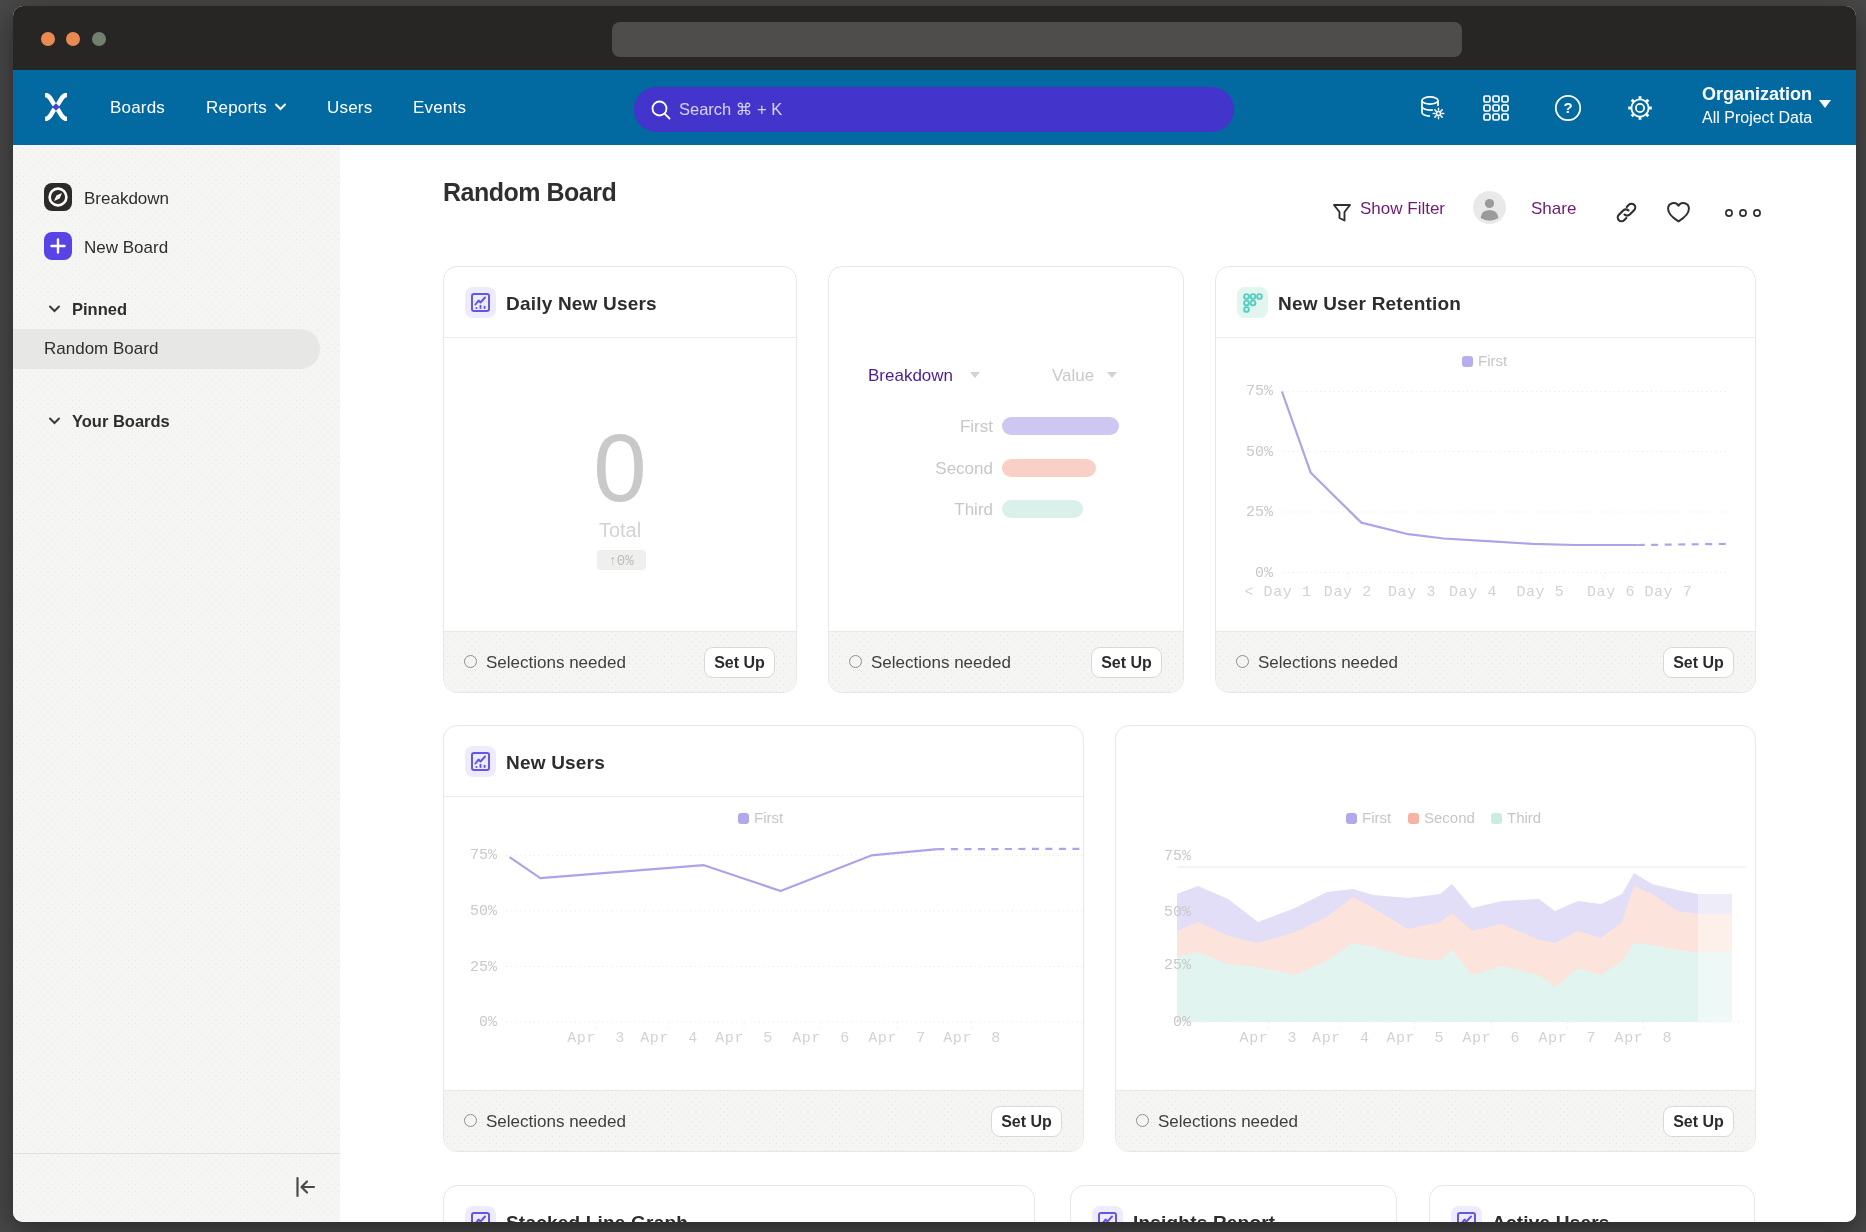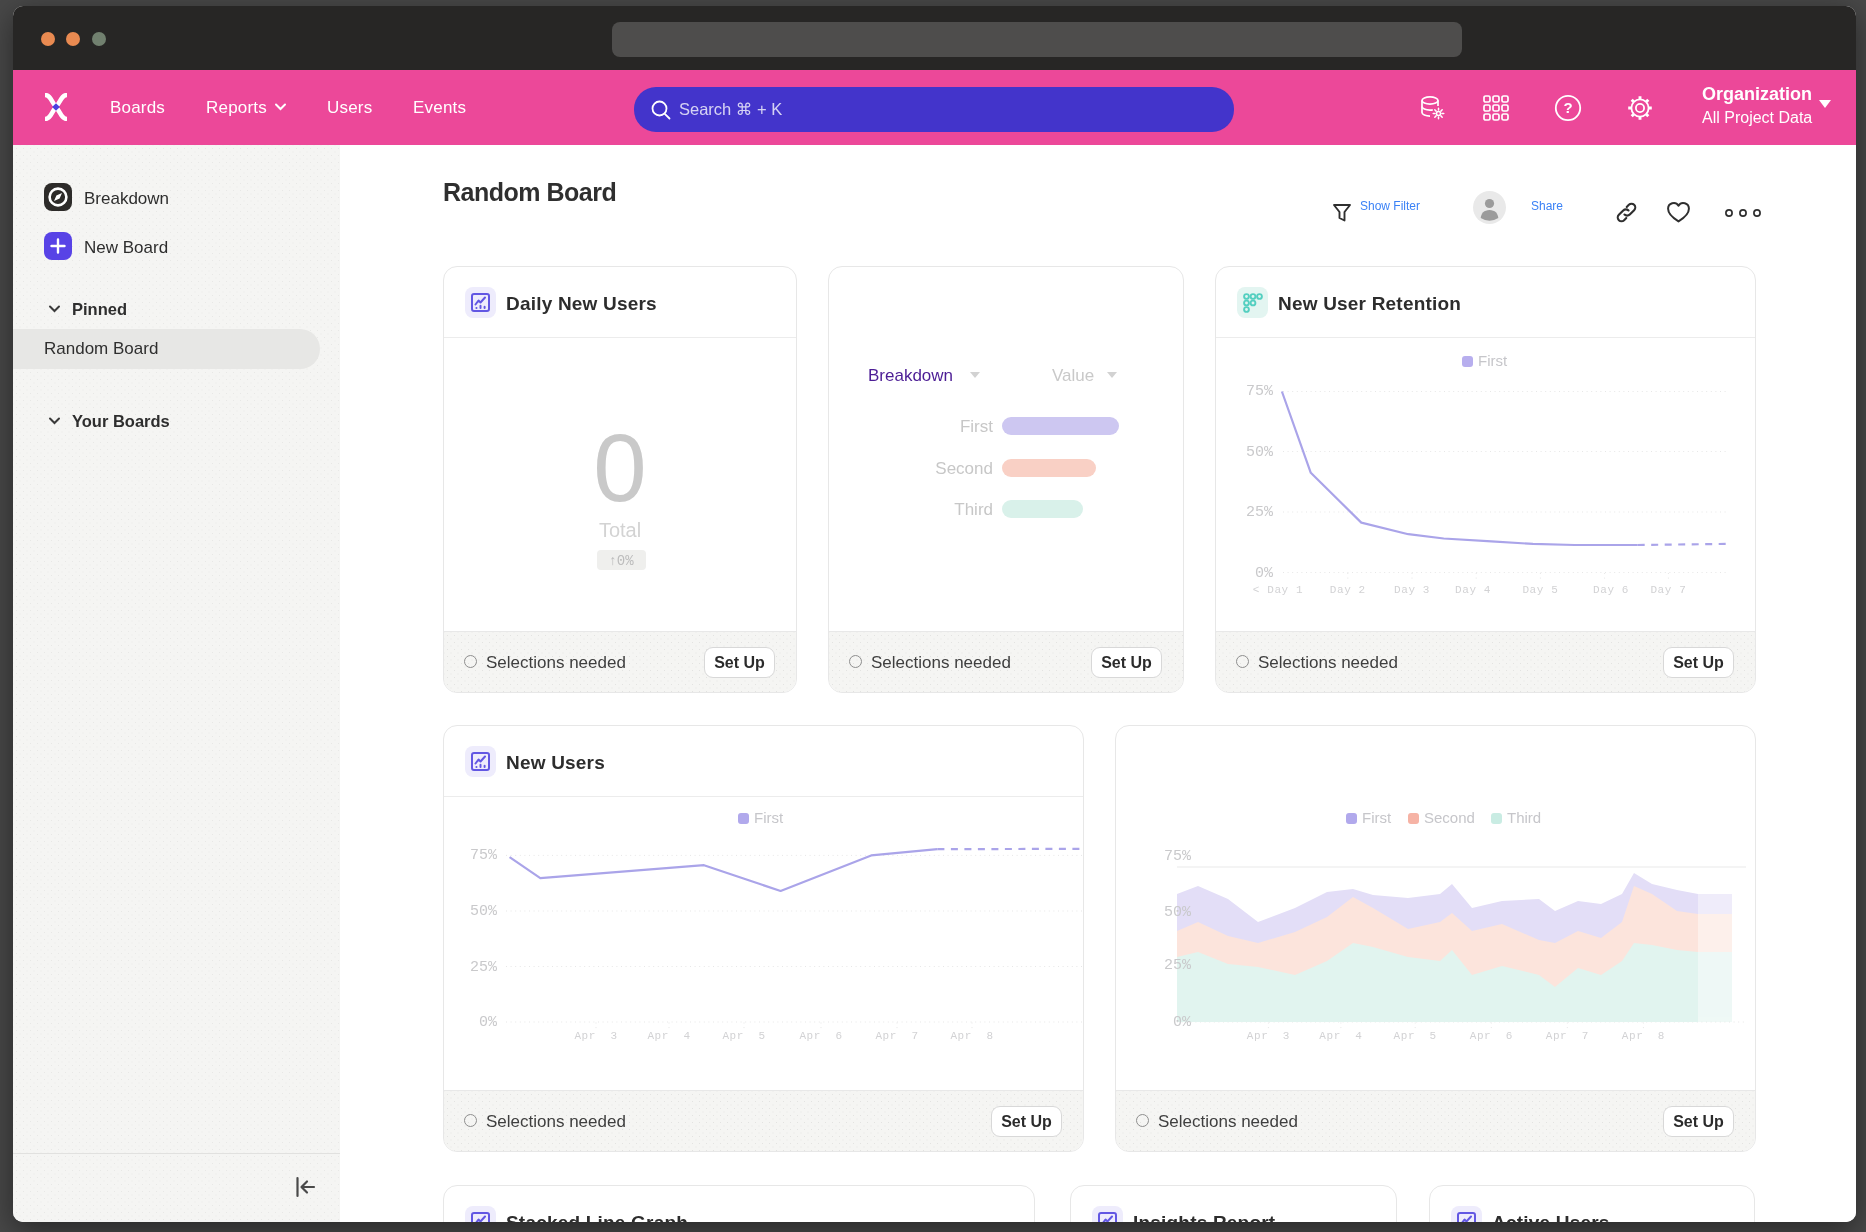--- a/index.html
+++ b/index.html
@@ -3,49 +3,49 @@
 <meta charset="utf-8">
 <style>
 *{margin:0;padding:0;box-sizing:border-box;}
 html,body{width:1866px;height:1232px;overflow:hidden;}
 body{background:#484848;font-family:"Liberation Sans",sans-serif;position:relative;}
 .abs{position:absolute;}
 .win{position:absolute;left:13px;top:6px;width:1843px;height:1216px;border-radius:10px;overflow:hidden;background:#fff;box-shadow:0 8px 30px rgba(0,0,0,.45);}
 .titlebar{position:absolute;left:0;top:0;width:100%;height:64px;background:#272625;}
 .light{position:absolute;top:26px;width:14px;height:14px;border-radius:50%;}
 .urlpill{position:absolute;left:599px;top:16px;width:850px;height:35px;border-radius:8px;background:#4e4d4c;}
-.nav{position:absolute;left:0;top:64px;width:100%;height:75px;background:#ec4899;}
+.nav{position:absolute;left:0;top:64px;width:100%;height:75px;background:#0369a1;}
 .navlink{position:absolute;top:0;height:75px;line-height:75px;color:#fff;font-size:17px;font-weight:500;letter-spacing:.2px;}
 .search{position:absolute;left:621px;top:17px;width:600px;height:45px;border-radius:22px;background:#4334cb;}
 .search .ph{position:absolute;left:45px;top:13px;font-size:16.5px;color:rgba(255,255,255,.78);}
 .navico{position:absolute;top:24px;}
 .org1{position:absolute;left:1689px;top:14px;color:#fff;font-size:18px;font-weight:700;}
 .org2{position:absolute;left:1689px;top:39px;color:#fff;font-size:16px;}
 .orgcaret{position:absolute;left:1806px;top:30px;width:0;height:0;border-left:6.5px solid transparent;border-right:6.5px solid transparent;border-top:8px solid #fff;}
 .sidebar{position:absolute;left:0;top:139px;width:327px;height:1077px;background-color:#f5f5f3;background-image:radial-gradient(#e8e8e6 0.8px,rgba(0,0,0,0) 0.9px),radial-gradient(#e8e8e6 0.8px,rgba(0,0,0,0) 0.9px);background-size:7px 7px;background-position:0 0,3.5px 3.5px;}
 .sbicon{position:absolute;left:31px;width:28px;height:28px;border-radius:8px;}
 .sbtext{position:absolute;left:71px;font-size:17px;color:#2e2e2e;font-weight:500;}
 .sechead{position:absolute;left:59px;font-size:16.5px;color:#2e2e2e;font-weight:700;}
 .pill{position:absolute;left:0;top:184px;width:307px;height:40px;border-radius:0 20px 20px 0;background:#e7e7e5;}
 .pill span{position:absolute;left:31px;top:10px;font-size:17px;color:#2f2f2f;}
 .main{position:absolute;left:327px;top:139px;width:1516px;height:1077px;background:#fff;}
 .h1{position:absolute;left:103px;top:33px;font-size:25px;font-weight:700;color:#2f2f2f;letter-spacing:-0.5px;}
 .sub{position:absolute;left:103px;top:71px;font-size:16px;color:#a3a3a3;letter-spacing:.2px;}
-.ctl{position:absolute;top:54px;font-size:12px;font-weight:500;color:#3b82f6;}
+.ctl{position:absolute;top:54px;font-size:17px;font-weight:500;color:#701a75;}
 .card{position:absolute;background:#fff;border:1px solid #e7e7e7;border-radius:14px;overflow:hidden;}
 .chead{position:absolute;left:0;top:0;right:0;height:71px;border-bottom:1px solid #ececec;}
 .cico{position:absolute;left:21px;top:20px;width:31px;height:31px;border-radius:8px;background:#eeecfc;}
 .ctitle{position:absolute;left:62px;top:26px;font-size:19px;font-weight:700;color:#2d2d2d;letter-spacing:.2px;}
 .cfoot{position:absolute;left:0;right:0;bottom:0;height:61px;border-top:1px solid #e8e8e8;background-color:#f5f5f3;background-image:radial-gradient(#e3e3e1 0.8px,rgba(0,0,0,0) 0.9px),radial-gradient(#e3e3e1 0.8px,rgba(0,0,0,0) 0.9px);background-size:7px 7px;background-position:0 0,3.5px 3.5px;}
 .selneed{position:absolute;left:42px;top:21px;font-size:17px;color:#3f3f3f;}
 .selcirc{position:absolute;left:20px;top:23px;width:13px;height:13px;border:1.6px solid #8f8f8f;border-radius:50%;}
 .setup{position:absolute;right:21px;top:15px;width:71px;height:31px;background:#fff;border:1px solid #d8d8d8;border-radius:9px;text-align:center;line-height:29px;font-size:16px;font-weight:700;color:#2b2b2b;}
 .mono{font-family:"Liberation Mono",monospace;}
 .ylab{position:absolute;width:60px;text-align:right;font-family:"Liberation Mono",monospace;font-size:15px;color:#c9c9cb;}
-.xlab{position:absolute;width:110px;text-align:center;font-family:"Liberation Mono",monospace;font-size:11px;color:#d2d2d4;letter-spacing:.6px;}
+.xlab{position:absolute;width:110px;text-align:center;font-family:"Liberation Mono",monospace;font-size:15px;color:#d2d2d4;letter-spacing:.6px;}
 .leg{position:absolute;font-size:15px;color:#c6c6ca;}
 .legsq{position:absolute;width:11px;height:11px;border-radius:3px;}
 .csvg{position:absolute;left:0;top:0;}
 </style>
 </head>
 <body>
 <div class="win">
 
   <div class="titlebar">
     <div class="light" style="left:28px;background:#e98a51;"></div>

